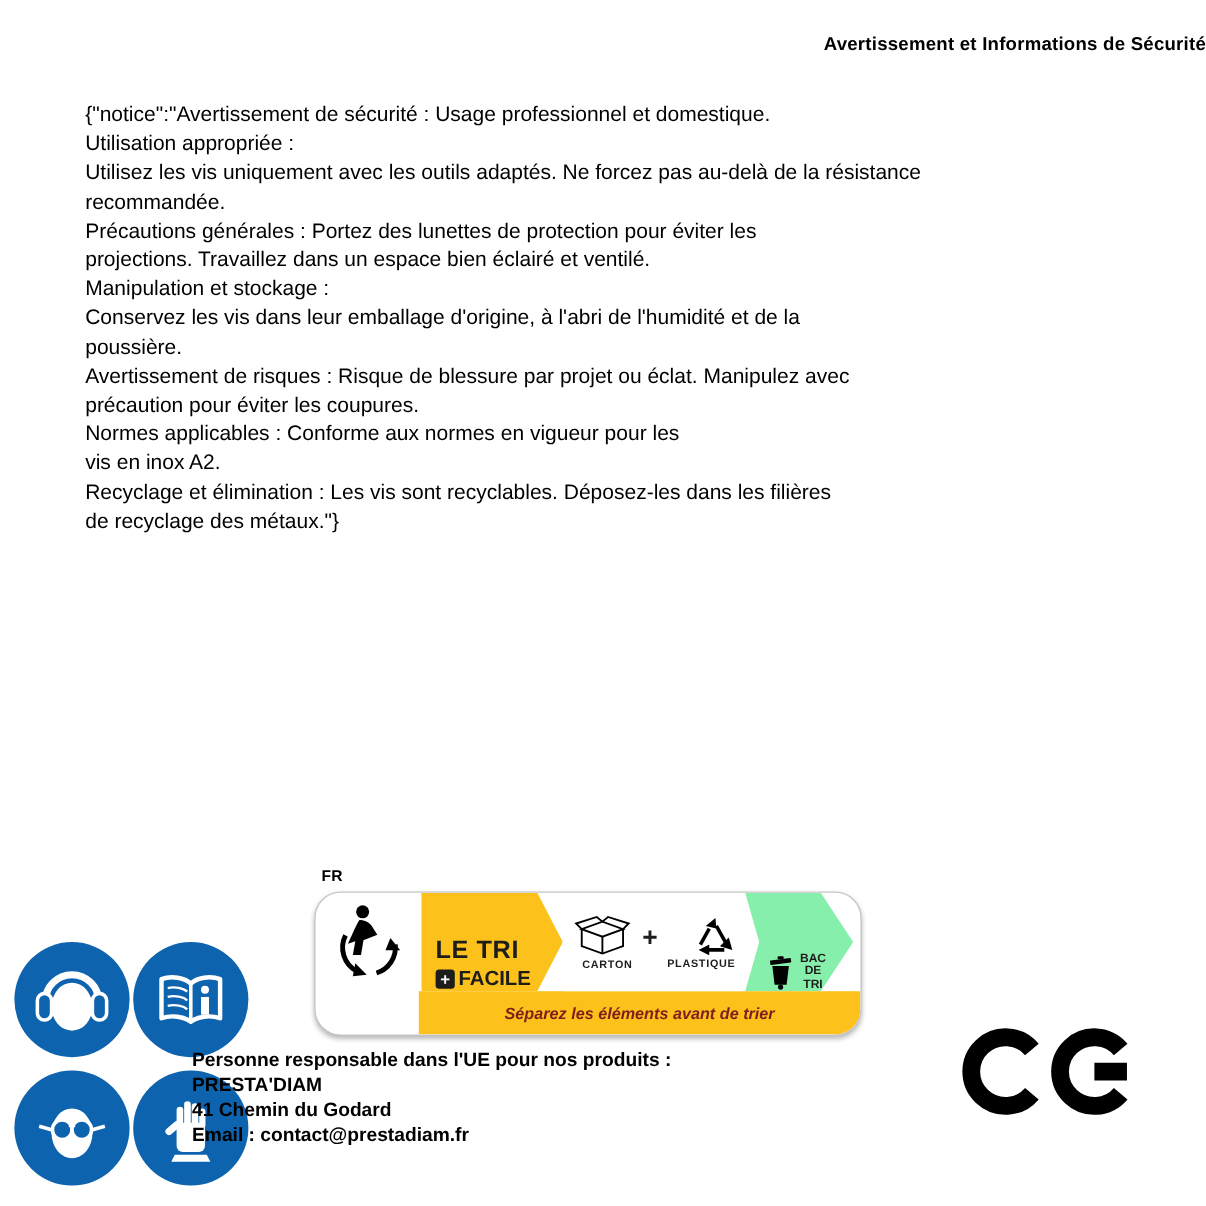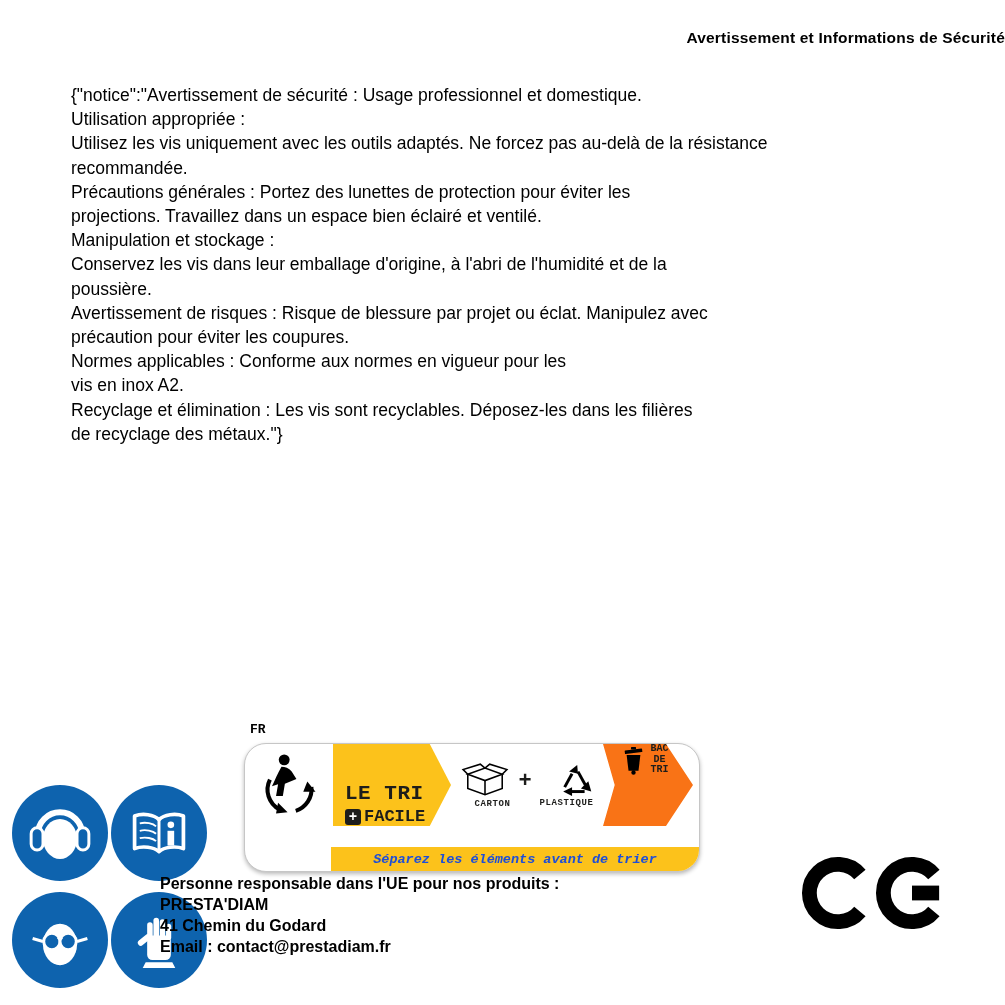--- a/index.html
+++ b/index.html
@@ -18,21 +18,21 @@
   
   .icons-grid{
     position:absolute;left:12px;top:785px;
     display:grid;grid-template-columns:96px 96px;grid-gap:11px 3px;
   }
   .badge{
     width:96px;height:96px;border-radius:50%;background:#0e63ae;
     display:flex;align-items:center;justify-content:center;
   }
   
-  .banner{position:absolute;left:244px;top:743px;width:456px;font-family:Liberation Mono, monospace;}
+  .banner{position:absolute;left:262px;top:743px;width:456px;}
   .fr-label{position:absolute;top:-21px;left:6px;font-size:13px;font-weight:bold;}
   .card{
     background:#fff;border:1px solid #c6c6c6;border-radius:22px;overflow:hidden;
     box-shadow:0 2px 4px rgba(0,0,0,.28);
   }
   .card-row{display:flex;align-items:stretch;height:82px;padding:0 6px 0 4px;}
   .triman{display:flex;align-items:center;justify-content:center;width:84px;}
   .tri-facile{
     width:118px;background:#fcc21b;
     clip-path:polygon(0 0,82% 0,100% 50%,82% 100%,0 100%);
@@ -46,30 +46,30 @@
     width:16px;height:16px;border-radius:3px;display:inline-flex;align-items:center;justify-content:center;
   }
   .materials{
     background:#fff;display:flex;align-items:center;justify-content:center;gap:8px;
     flex:1;padding:0 4px;
   }
   .mat{display:flex;flex-direction:column;align-items:flex-end;gap:2px;}
   .mat-label{font-size:9px;font-weight:bold;letter-spacing:.6px;color:#1d1d1b;}
   .mat-plus{font-size:22px;font-weight:bold;color:#1d1d1b;margin-top:-8px;}
   .bac-arrow{
-    width:90px;background:#f97316;
+    width:90px;background:#86efac;
     clip-path:polygon(0 0,70% 0,100% 50%,70% 100%,0 100%,13% 50%);
-    display:flex;align-items:flex-start;justify-content:center;gap:4px;
+    display:flex;align-items:flex-end;justify-content:center;gap:4px;
     padding-left:10px;padding-right:16px;box-sizing:border-box;
   }
   .bac-text{font-size:10px;line-height:10.5px;font-weight:800;color:#1d1d1b;text-align:center;}
   .tagline{
-    margin-left:86px;height:24px;background:#fcc21b;
+    margin-left:86px;height:36px;background:#fcc21b;
     display:flex;align-items:center;justify-content:center;
-    font-size:13.5px;font-weight:bold;font-style:italic;color:#1d4ed8;margin-top:21px;
+    font-size:13.5px;font-weight:bold;font-style:italic;color:#7f1d1d;
   }
   
   .responsible{
     position:absolute;top:873px;left:160px;width:680px;
     text-align:left;font-size:16px;font-weight:bold;line-height:21px;
   }
   .responsible div{white-space:nowrap;}
   
   .ce{position:absolute;left:801px;top:856px;width:148px;height:74px;}
   svg{display:block;}

